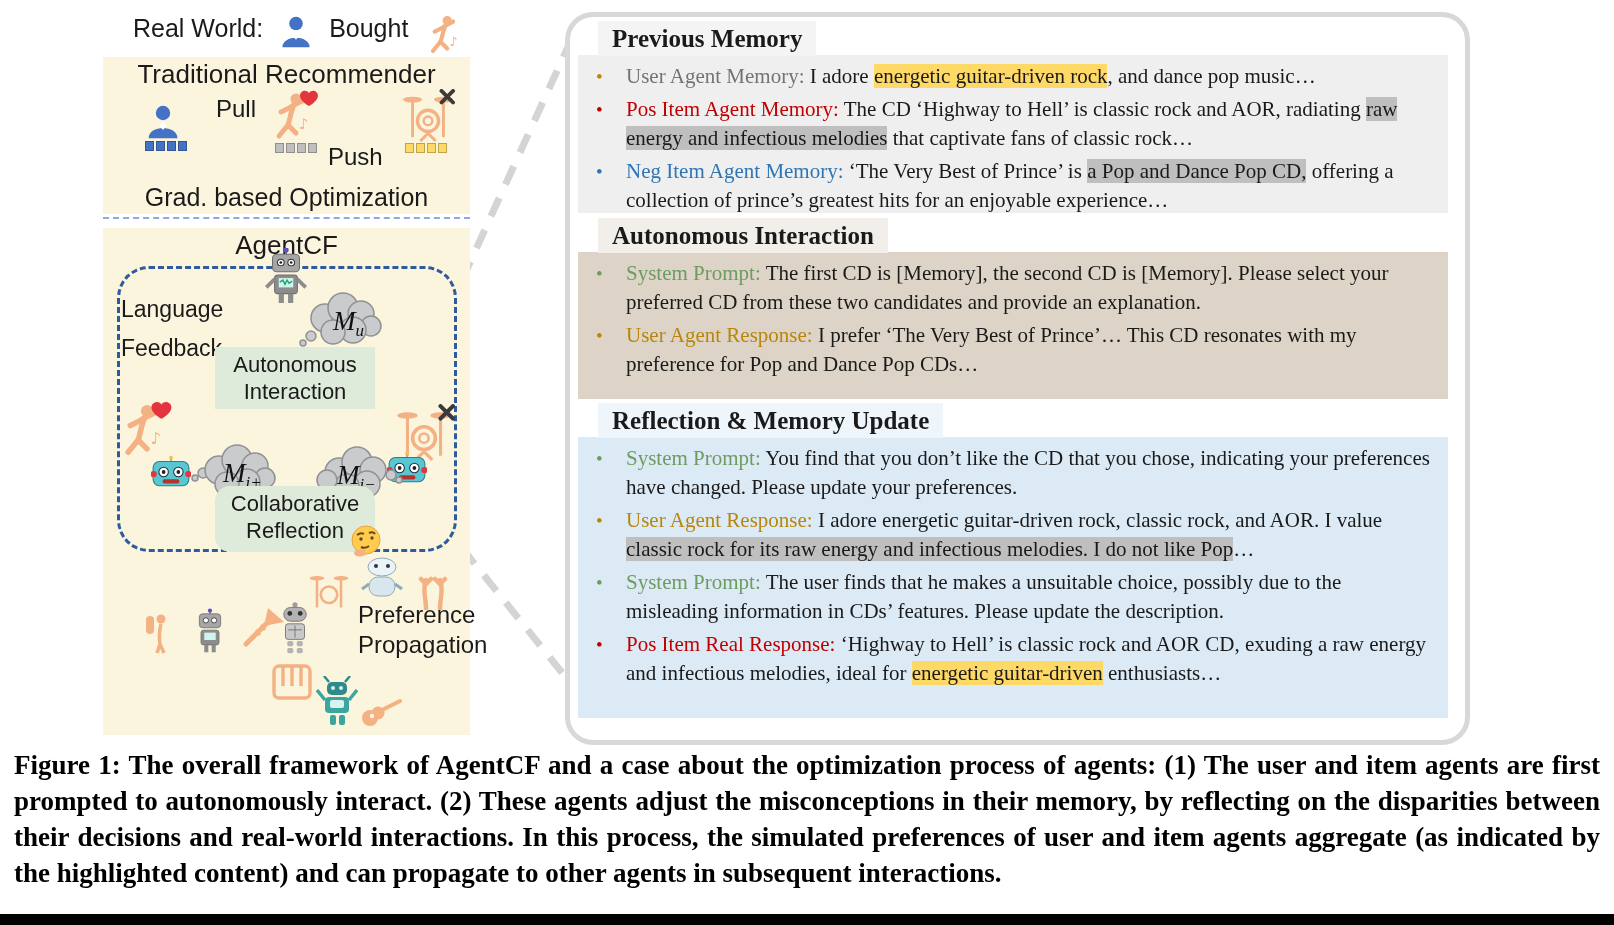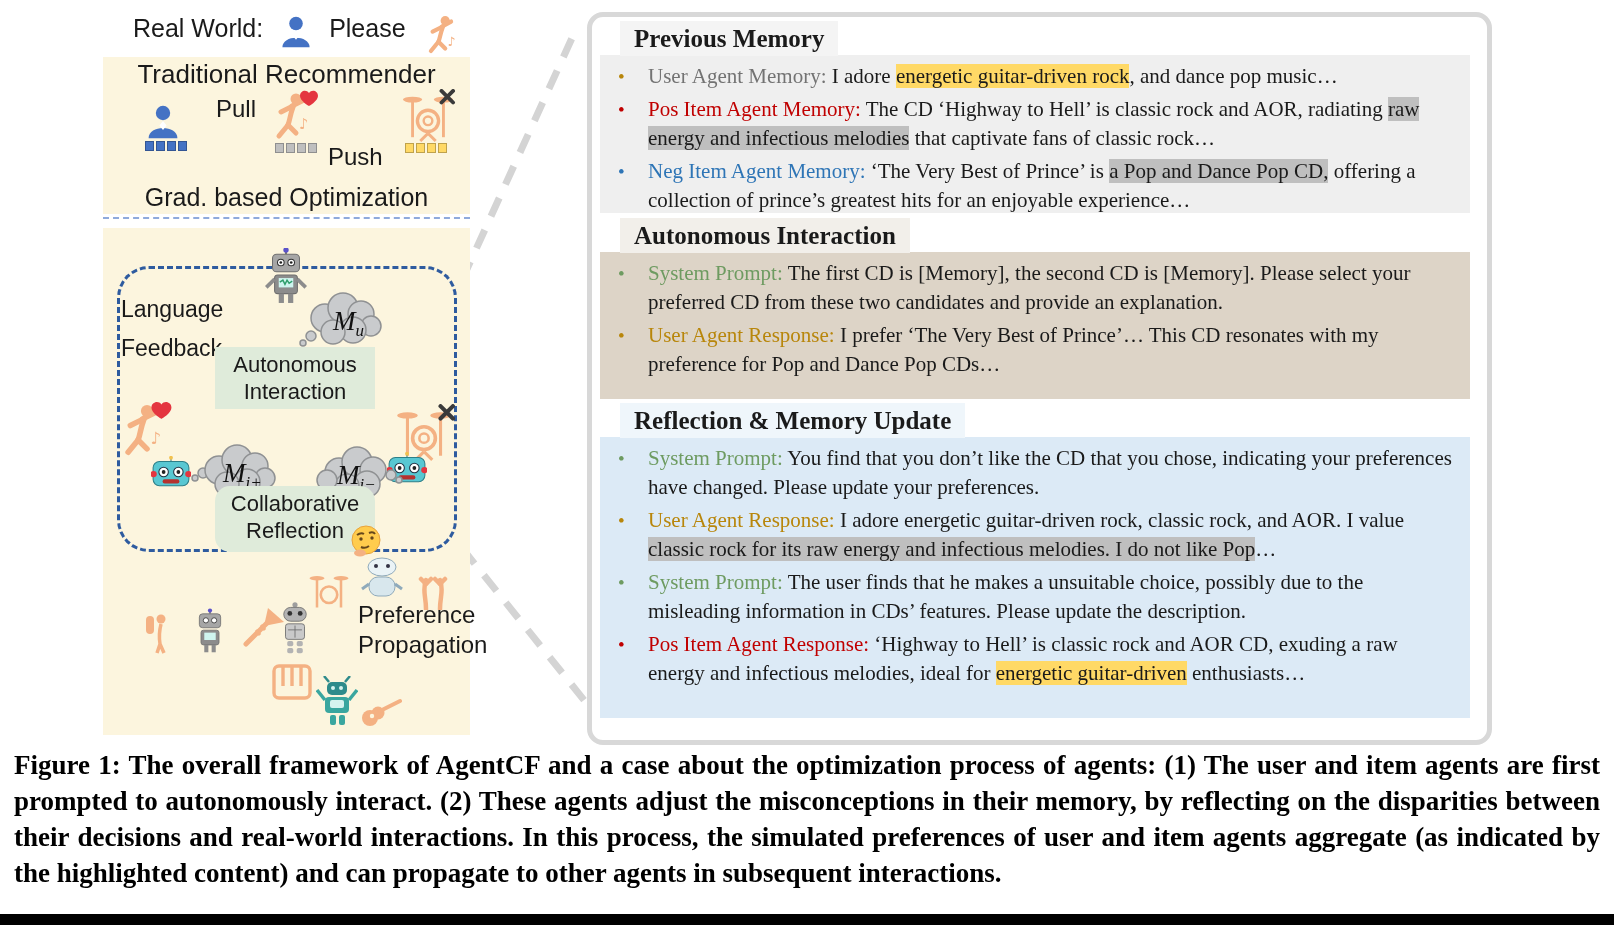--- a/index.html
+++ b/index.html
@@ -21,22 +21,22 @@
   #pref-label{position:absolute;left:358px;top:600px;width:125px;font-size:24px;line-height:30px;}
   .abs{position:absolute;}
   .platform{display:flex;gap:2px;}
   .platform span{width:9px;height:10px;border:1px solid rgba(0,0,0,.25);box-sizing:border-box;}
   svg{display:block;}
   #overlay{position:absolute;left:0;top:0;z-index:3;pointer-events:none;}
   .icon-layer{z-index:4;}
   .cloud-text{font-family:"Liberation Serif",serif;font-style:italic;font-size:27px;fill:#111;}
   .cloud-sub{font-size:17px;}
   
-  #case-panel{position:absolute;left:587px;top:12px;width:895px;height:723px;background:#fff;
-              border:5px solid #D8D8D8;border-radius:16px;z-index:10;}
+  #case-panel{position:absolute;left:565px;top:12px;width:895px;height:723px;background:#fff;
+              border:5px solid #D8D8D8;border-radius:28px;z-index:10;}
   .section{position:absolute;left:8px;width:870px;font-family:"Liberation Serif",serif;font-size:21px;line-height:29px;}
   .section-bg{position:absolute;left:0;top:0;width:100%;height:100%;z-index:0;}
   .section-head{position:absolute;left:20px;top:-34px;padding:3px 14px;font-weight:bold;font-size:25px;z-index:2;white-space:nowrap;}
   .entries{position:relative;z-index:1;padding:7px 14px 4px 10px;}
   .entry{display:flex;margin:0 0 4px 0;}
   .bullet{width:30px;flex:0 0 30px;padding-left:8px;font-size:19px;}
   .entry-text{flex:1;}
   .entry-text .label{white-space:pre-wrap;}
   .hl-yellow{background:#FFD966;}
   .hl-gray{background:#BFBFBF;}
@@ -103,21 +103,21 @@
     </g>
   </svg>
 
   <div id="real-world-row" class="icon-layer abs">
     <span>Real World:</span>
     <svg width="34" height="36" viewBox="0 0 40 40">
       <circle cx="20" cy="10" r="8" fill="#4472C4"></circle>
         <path d="M4 38 C4 23 36 23 36 38 Z" fill="#4472C4"></path>
       <path d="M20 19 l-4 5 4 5 4 -5 Z" fill="#fff"></path>
     </svg>
-    <span>Please</span>
+    <span>Bought</span>
     <svg width="38" height="42" viewBox="0 0 44 50">
       <g stroke="#F4B183" stroke-width="5" stroke-linecap="round" fill="none">
         <path d="M24,16 C21,24 21,28 19,33"></path>
           <path d="M24,15 L12,21"></path>
           <path d="M23,15 L34,9"></path>
         <path d="M19,33 L10,44"></path>
           <path d="M19,33 L27,41"></path>
       </g>
       <circle cx="27" cy="8" r="5.5" fill="#F4B183"></circle>
       <text x="30" y="38" font-size="15" fill="#F4B183" font-family="DejaVu Sans">♪</text>
@@ -184,20 +184,21 @@
           <span style="background:#FFD966"></span>
           <span style="background:#FFD966"></span>
         </div>
     </div>
     <div id="grad-label">Grad. based Optimization</div>
   </div>
 
   <div id="divider"></div>
 
   <div id="agentcf-box" class="cream icon-layer">
+    <div id="agentcf-title">AgentCF</div>
     <div id="agentcf-dashed"></div>
     <div id="lang-feedback">Language Feedback</div>
 
     <svg class="abs" style="left:160px;top:20px;" width="46" height="56" viewBox="0 0 44 54">
       <line x1="22" y1="0" x2="22" y2="6" stroke="#777" stroke-width="2"></line>
         <circle cx="22" cy="2" r="2.6" fill="#5A52C9"></circle>
       <rect x="9" y="6" width="26" height="17" rx="4" fill="#A6A6A6" stroke="#6E6E6E"></rect>
       <circle cx="17" cy="14" r="3.2" fill="#fff" stroke="#333"></circle>
         <circle cx="27" cy="14" r="3.2" fill="#fff" stroke="#333"></circle>
       <circle cx="17" cy="14" r="1.3" fill="#222"></circle>
@@ -455,21 +456,21 @@
           <div class="entry">
             <span class="bullet" style="color: rgb(184, 134, 11);">•</span>
             <div class="entry-text"><span class="label" style="color: rgb(184, 134, 11);">User Agent Response: </span><span>I adore energetic guitar-driven rock, classic rock, and AOR. I value </span><span class="hl-gray">classic rock for its raw energy and infectious melodies. I do not like Pop</span><span>…</span></div>
           </div>
           <div class="entry">
             <span class="bullet" style="color: rgb(110, 155, 97);">•</span>
             <div class="entry-text"><span class="label" style="color: rgb(110, 155, 97);">System Prompt: </span><span>The user finds that he makes a unsuitable choice, possibly due to the misleading information in CDs’ features. Please update the description.</span></div>
           </div>
           <div class="entry">
             <span class="bullet" style="color: rgb(192, 0, 0);">•</span>
-            <div class="entry-text"><span class="label" style="color: rgb(192, 0, 0);">Pos Item Agent Response: </span><span>‘Highway to Hell’ is classic rock and AOR CD,  exuding a raw energy and infectious melodies, ideal for </span><span class="hl-yellow">energetic guitar-driven</span><span> enthusiasts…</span></div>
+            <div class="entry-text"><span class="label" style="color: rgb(192, 0, 0);">Pos Item Real Response: </span><span>‘Highway to Hell’ is classic rock and AOR CD,  exuding a raw energy and infectious melodies, ideal for </span><span class="hl-yellow">energetic guitar-driven</span><span> enthusiasts…</span></div>
           </div>
         </div>
     </div>
   </div>
 
   <div id="caption">Figure 1: The overall framework of AgentCF and a case about the optimization process of agents: (1) The user and item agents are first prompted to autonomously interact. (2) These agents adjust the misconceptions in their memory, by reflecting on the disparities between their decisions and real-world interactions. In this process, the simulated preferences of user and item agents aggregate (as indicated by the highlighted content) and can propagate to other agents in subsequent interactions.</div>
   <div id="bottom-bar"></div>
 </div>
 
 </body></html>

